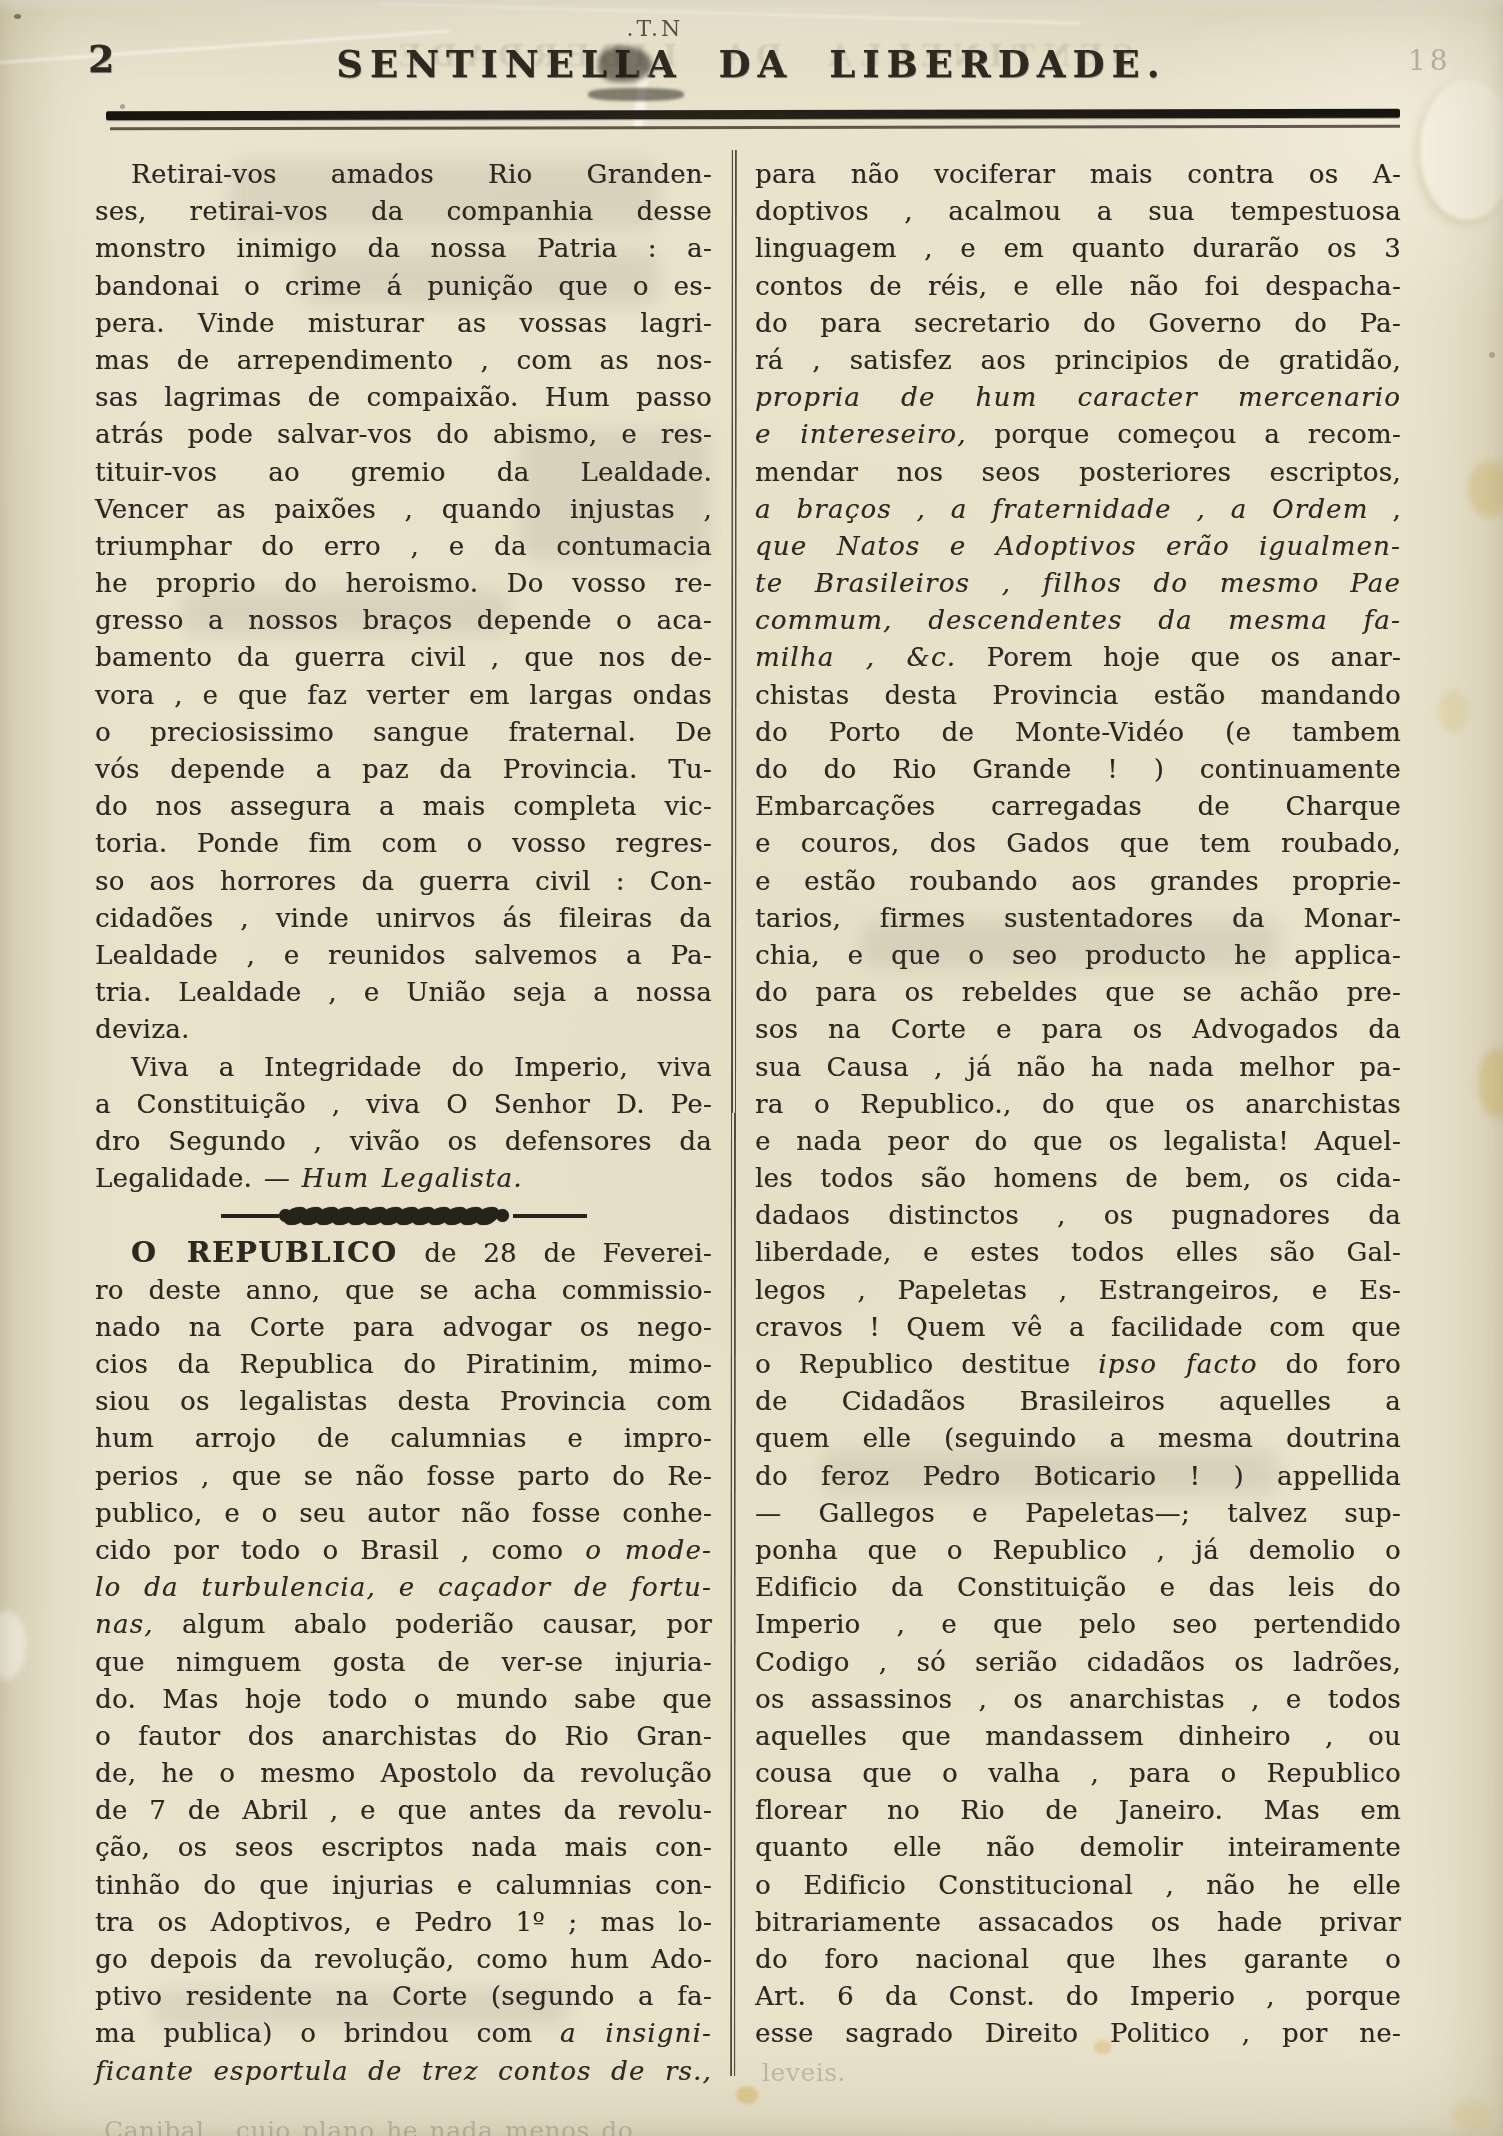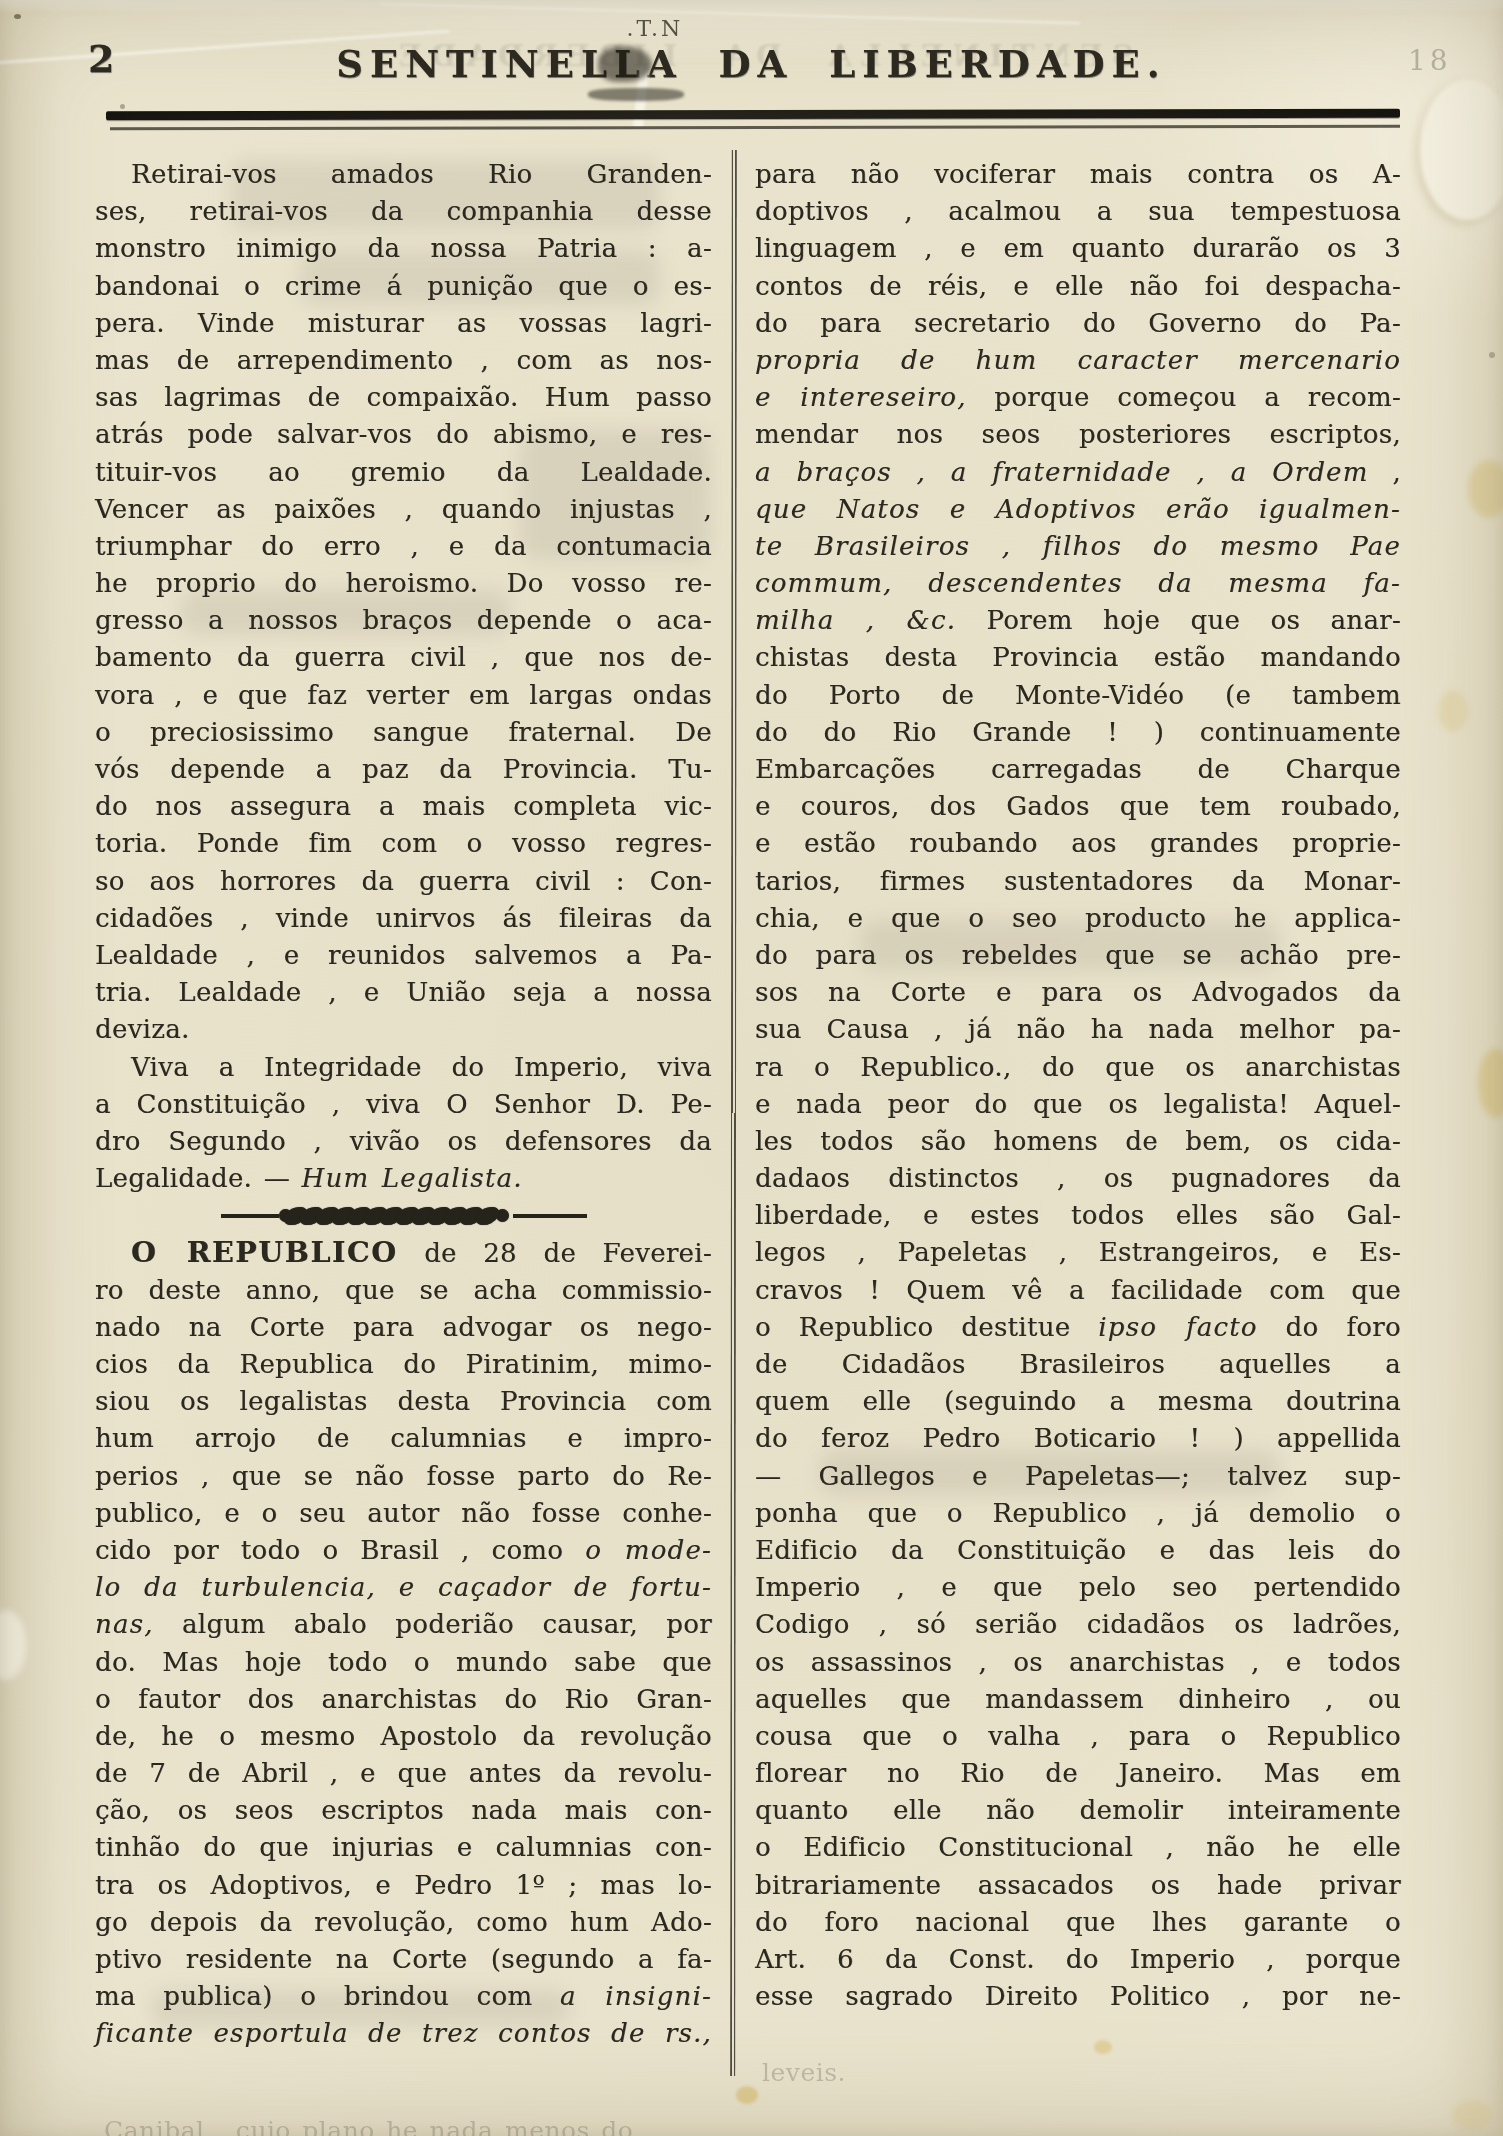--- a/index.html
+++ b/index.html
@@ -177,39 +177,41 @@
     <div class="ln">ro deste anno, que se acha commissio-</div>
     <div class="ln">nado na Corte para advogar os nego-</div>
     <div class="ln">cios da Republica do Piratinim, mimo-</div>
     <div class="ln">siou os legalistas desta Provincia com</div>
     <div class="ln">hum arrojo de calumnias e impro-</div>
     <div class="ln">perios , que se não fosse parto do Re-</div>
     <div class="ln">publico, e o seu autor não fosse conhe-</div>
     <div class="ln">cido por todo o Brasil , como <i>o mode-</i></div>
     <div class="ln"><i>lo da turbulencia, e caçador de fortu-</i></div>
     <div class="ln"><i>nas,</i> algum abalo poderião causar, por</div>
+    <div class="ln">que nimguem gosta de ver-se injuria-</div>
     <div class="ln">do.  Mas hoje todo o mundo sabe que</div>
     <div class="ln">o fautor dos anarchistas do Rio Gran-</div>
     <div class="ln">de, he o mesmo Apostolo da revolução</div>
     <div class="ln">de 7 de Abril , e que antes da revolu-</div>
     <div class="ln">ção, os seos escriptos nada mais con-</div>
     <div class="ln">tinhão do que injurias e calumnias con-</div>
     <div class="ln">tra os Adoptivos, e Pedro 1º ; mas lo-</div>
     <div class="ln">go depois da revolução, como hum Ado-</div>
     <div class="ln">ptivo residente na Corte (segundo a fa-</div>
     <div class="ln">ma publica) o brindou com <i>a insigni-</i></div>
     <div class="ln"><i>ficante esportula de trez contos de rs.,</i></div>
   </div>
 <div class="divider"></div>
 <div id="col-right" class="col">
     <div class="ln">para não vociferar mais contra os A-</div>
     <div class="ln">doptivos , acalmou a sua tempestuosa</div>
     <div class="ln">linguagem , e em quanto durarão os 3</div>
     <div class="ln">contos de réis, e elle não foi despacha-</div>
     <div class="ln">do para secretario do Governo do Pa-</div>
+    <div class="ln">rá , satisfez aos principios de gratidão,</div>
     <div class="ln"><i>propria de hum  caracter mercenario</i></div>
     <div class="ln"><i>e intereseiro,</i> porque começou a recom-</div>
     <div class="ln">mendar nos seos posteriores escriptos,</div>
     <div class="ln"><i>a braços , a fraternidade , a Ordem</i> ,</div>
     <div class="ln"><i>que Natos e Adoptivos erão igualmen-</i></div>
     <div class="ln"><i>te Brasileiros , filhos do mesmo</i> <i>Pae</i></div>
     <div class="ln"><i>commum, descendentes da mesma  fa-</i></div>
     <div class="ln"><i>milha , &amp;c.</i>  Porem hoje que os anar-</div>
     <div class="ln">chistas desta Provincia estão mandando</div>
     <div class="ln">do Porto de Monte-Vidéo (e tambem</div>

